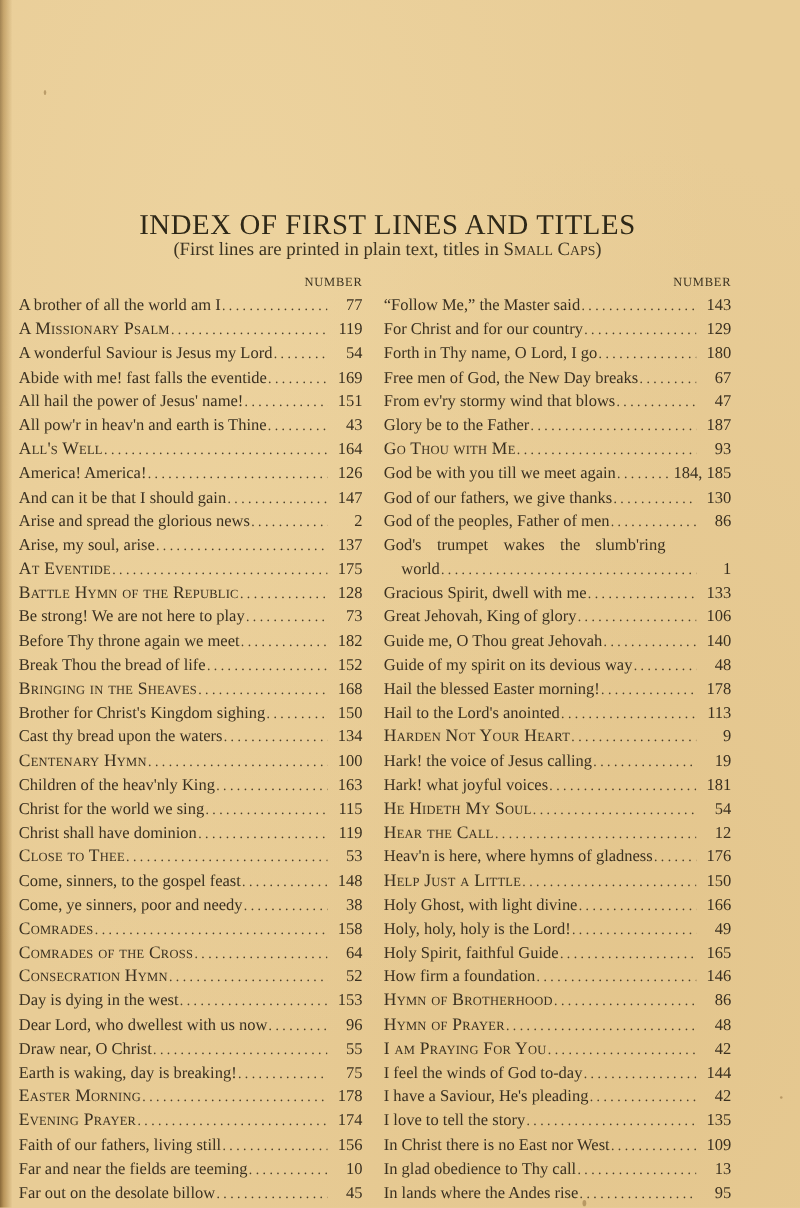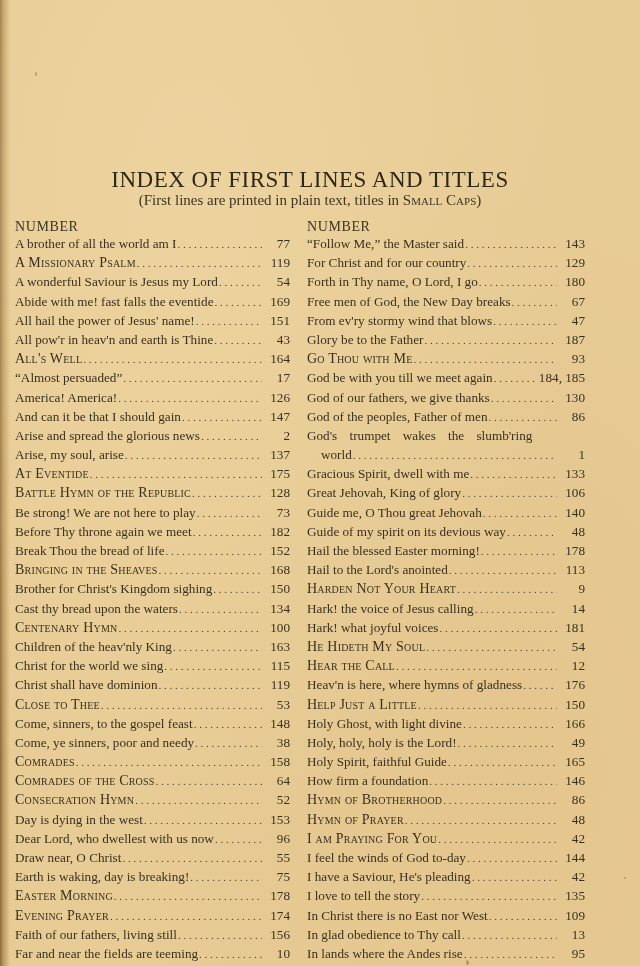--- a/index.html
+++ b/index.html
@@ -47,21 +47,22 @@
     .sc {
       font-variant: small-caps;
     }
     .col {
       position: absolute;
       top: 220px;
     }
     .col.left { left: 15px; width: 275px; }
     .col.right { left: 307px; width: 278px; }
     .col-head {
-      font-size: 14px;
+      text-align: right;
+      font-size: 10px;
       letter-spacing: 0.6px;
       height: 14px;
       line-height: 14px;
       color: #3d3422;
     }
     .col.left .col-head { padding-right: 0px; }
     .entry {
       display: flex;
       align-items: baseline;
       height: 19.2px;
@@ -149,25 +150,20 @@
           <span class="text">All pow'r in heav'n and earth is Thine</span>
           <span class="dots"></span>
           <span class="num">43</span>
         </div>
         <div class="entry">
           <span class="text sc">All's Well</span>
           <span class="dots"></span>
           <span class="num">164</span>
         </div>
         <div class="entry">
-          <span class="text">“Almost persuaded”</span>
-          <span class="dots"></span>
-          <span class="num">17</span>
-        </div>
-        <div class="entry">
           <span class="text">America! America!</span>
           <span class="dots"></span>
           <span class="num">126</span>
         </div>
         <div class="entry">
           <span class="text">And can it be that I should gain</span>
           <span class="dots"></span>
           <span class="num">147</span>
         </div>
         <div class="entry">
@@ -410,21 +406,21 @@
           <span class="num">113</span>
         </div>
         <div class="entry">
           <span class="text sc">Harden Not Your Heart</span>
           <span class="dots"></span>
           <span class="num">9</span>
         </div>
         <div class="entry">
           <span class="text">Hark! the voice of Jesus calling</span>
           <span class="dots"></span>
-          <span class="num">14</span>
+          <span class="num">19</span>
         </div>
         <div class="entry">
           <span class="text">Hark! what joyful voices</span>
           <span class="dots"></span>
           <span class="num">181</span>
         </div>
         <div class="entry">
           <span class="text sc">He Hideth My Soul</span>
           <span class="dots"></span>
           <span class="num">54</span>

